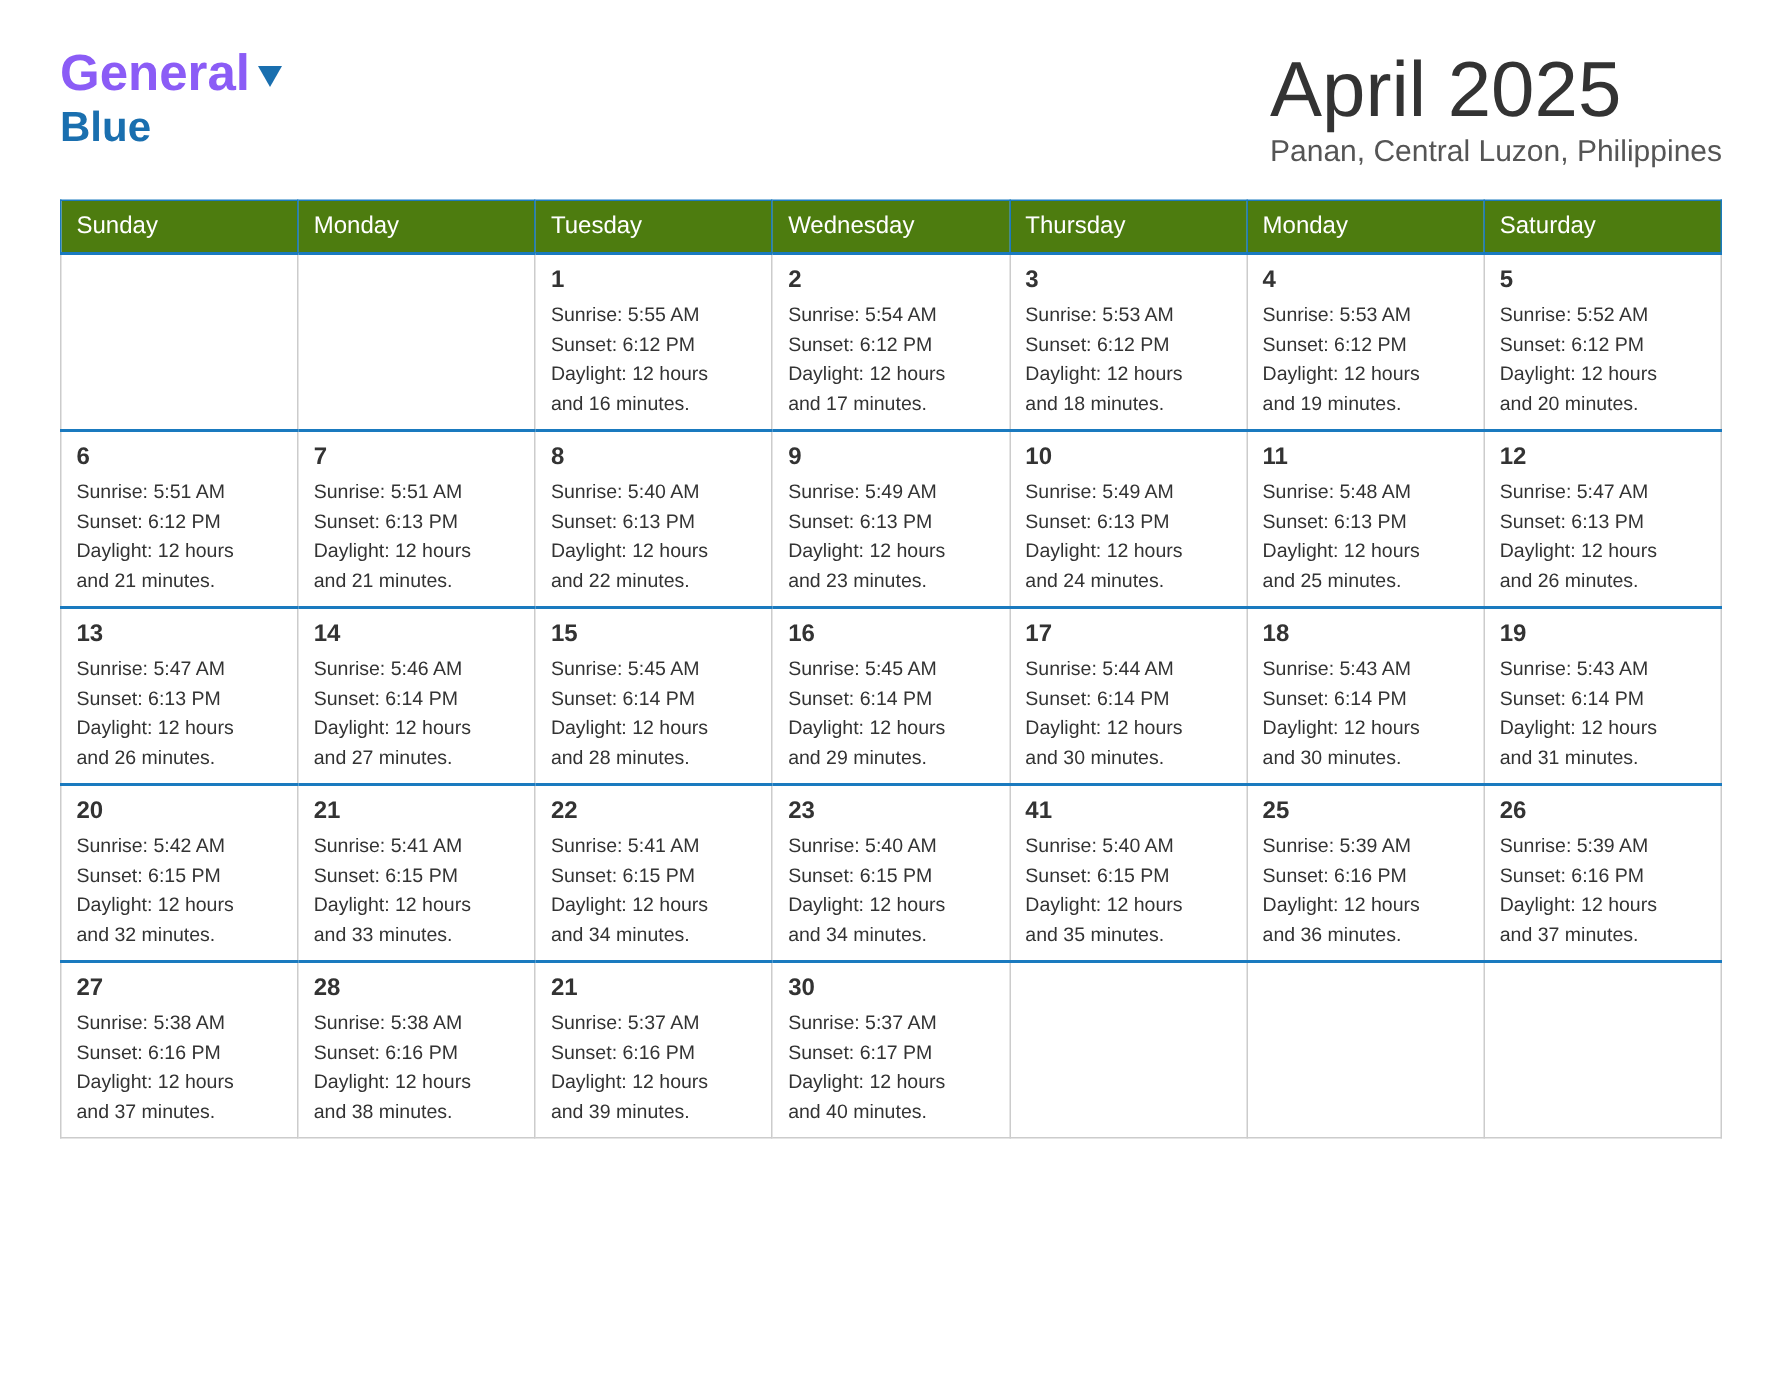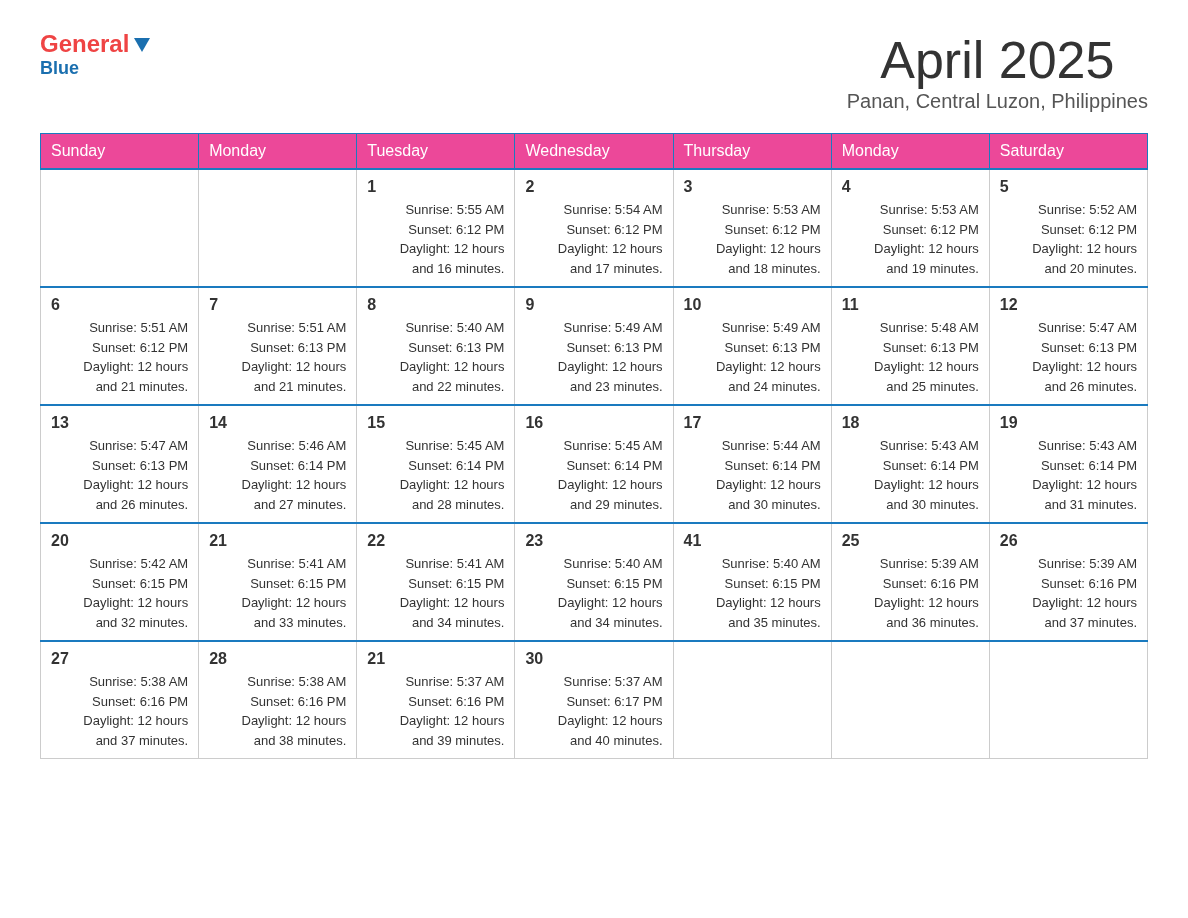--- a/index.html
+++ b/index.html
@@ -19,38 +19,38 @@
     .logo {
       display: flex;
       flex-direction: column;
       align-items: flex-start;
     }
     .logo-line {
       display: flex;
       align-items: center;
     }
     .title-area {
-      text-align: center;
+      text-align: left;
       margin-left: 40px;
     }
     .month-title {
       font-size: 52px;
       color: #333;
       font-weight: normal;
     }
     .subtitle {
       font-size: 20px;
       color: #555;
     }
     .calendar {
       width: 100%;
       border-collapse: collapse;
     }
     .calendar th {
-      background-color: #ec4899;
+      background-color: #4d7c0f;
       color: #fff;
       text-align: left;
       padding: 8px 10px;
       font-size: 16px;
       font-weight: normal;
       border: 1px solid #1a7abf;
     }
     .calendar td {
       vertical-align: top;
       padding: 8px 10px;
@@ -61,42 +61,41 @@
     .day-number {
       font-size: 16px;
       color: #333;
       font-weight: bold;
       margin-bottom: 4px;
     }
     .day-info {
       font-size: 13px;
       color: #333;
       line-height: 1.5;
-      text-align: right;
     }
     .empty-cell {
       background: #fff;
     }
     tr.week-row td {
       border-top: 2px solid #1a7abf;
     }
   </style>
 </head>
 <body>
 
 <div class="header">
   <div class="logo">
     <div class="logo-line">
-      <span style="font-size:24px;font-weight:bold;color:#ef4444;">General</span>
+      <span style="font-size:34px;font-weight:bold;color:#8b5cf6;">General</span>
       <svg width="22" height="22" viewBox="0 0 22 22" style="margin-left:2px;margin-top:2px;">
         <polygon points="3,4 19,4 11,18" fill="#1a6faf"></polygon>
       </svg>
     </div>
     <div>
-      <span style="font-size:18px;font-weight:bold;color:#1a6faf;margin-top:32px;">Blue</span>
+      <span style="font-size:28px;font-weight:bold;color:#1a6faf;margin-top:32px;">Blue</span>
     </div>
   </div>
   <div class="title-area">
     <div class="month-title">April 2025</div>
     <div class="subtitle">Panan, Central Luzon, Philippines</div>
   </div>
 </div>
 
 <table class="calendar">
   <thead>

